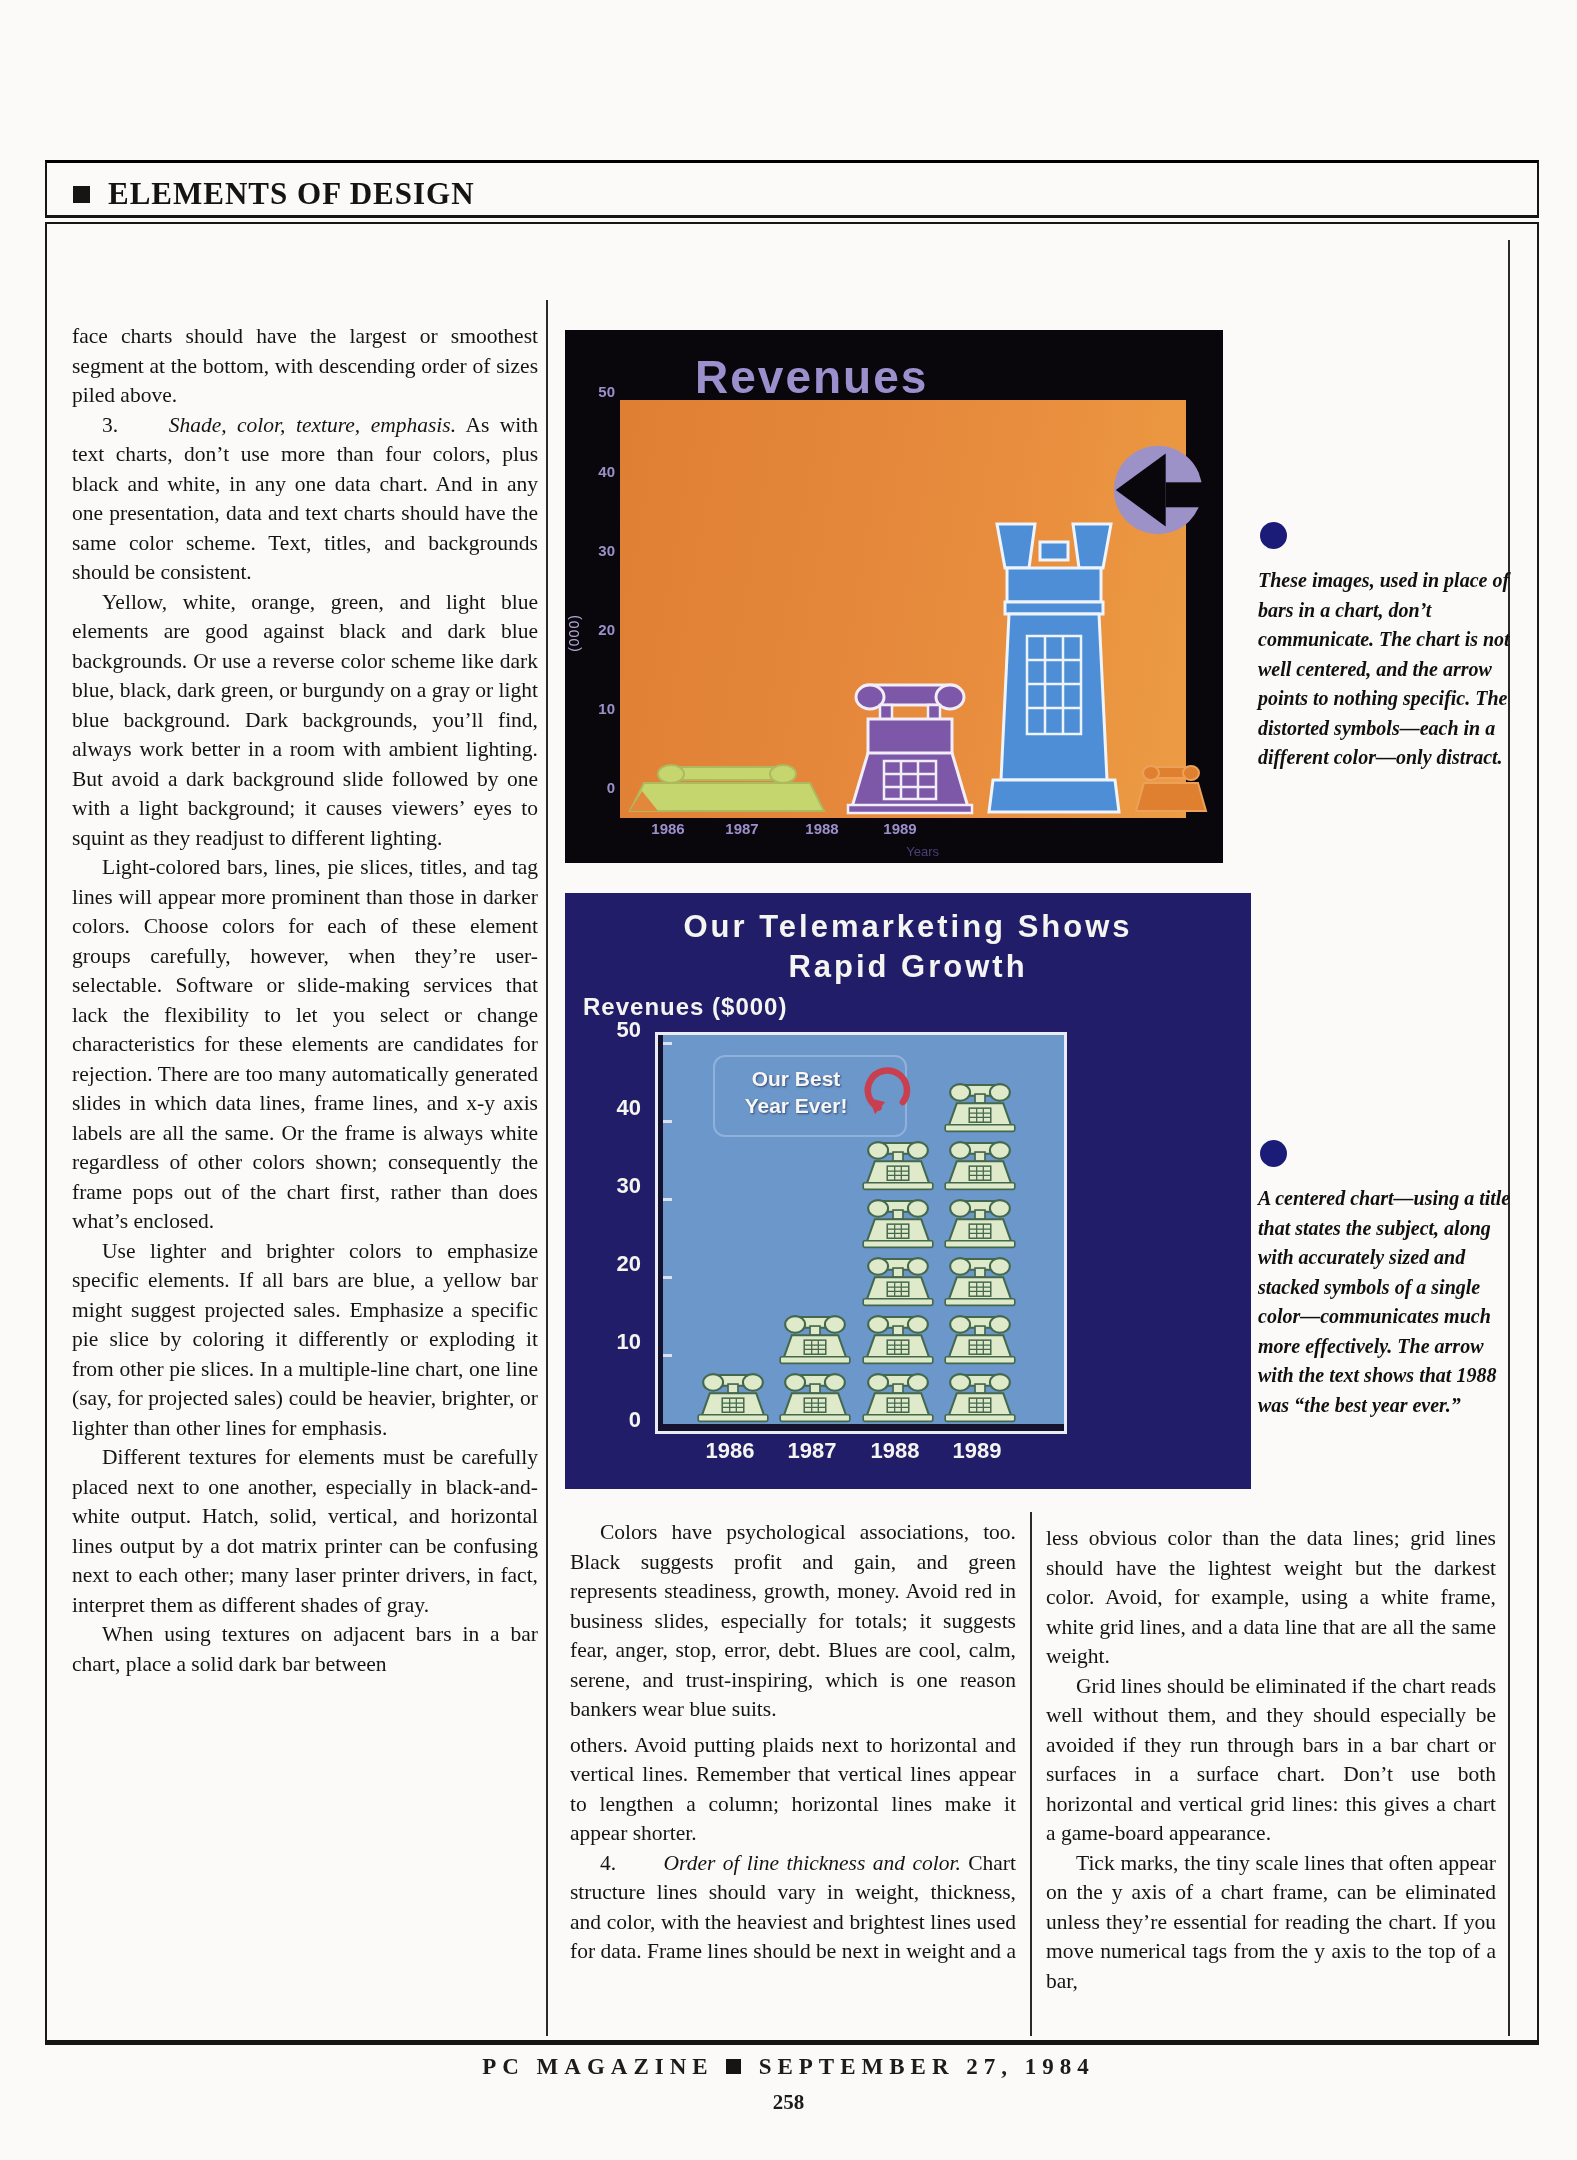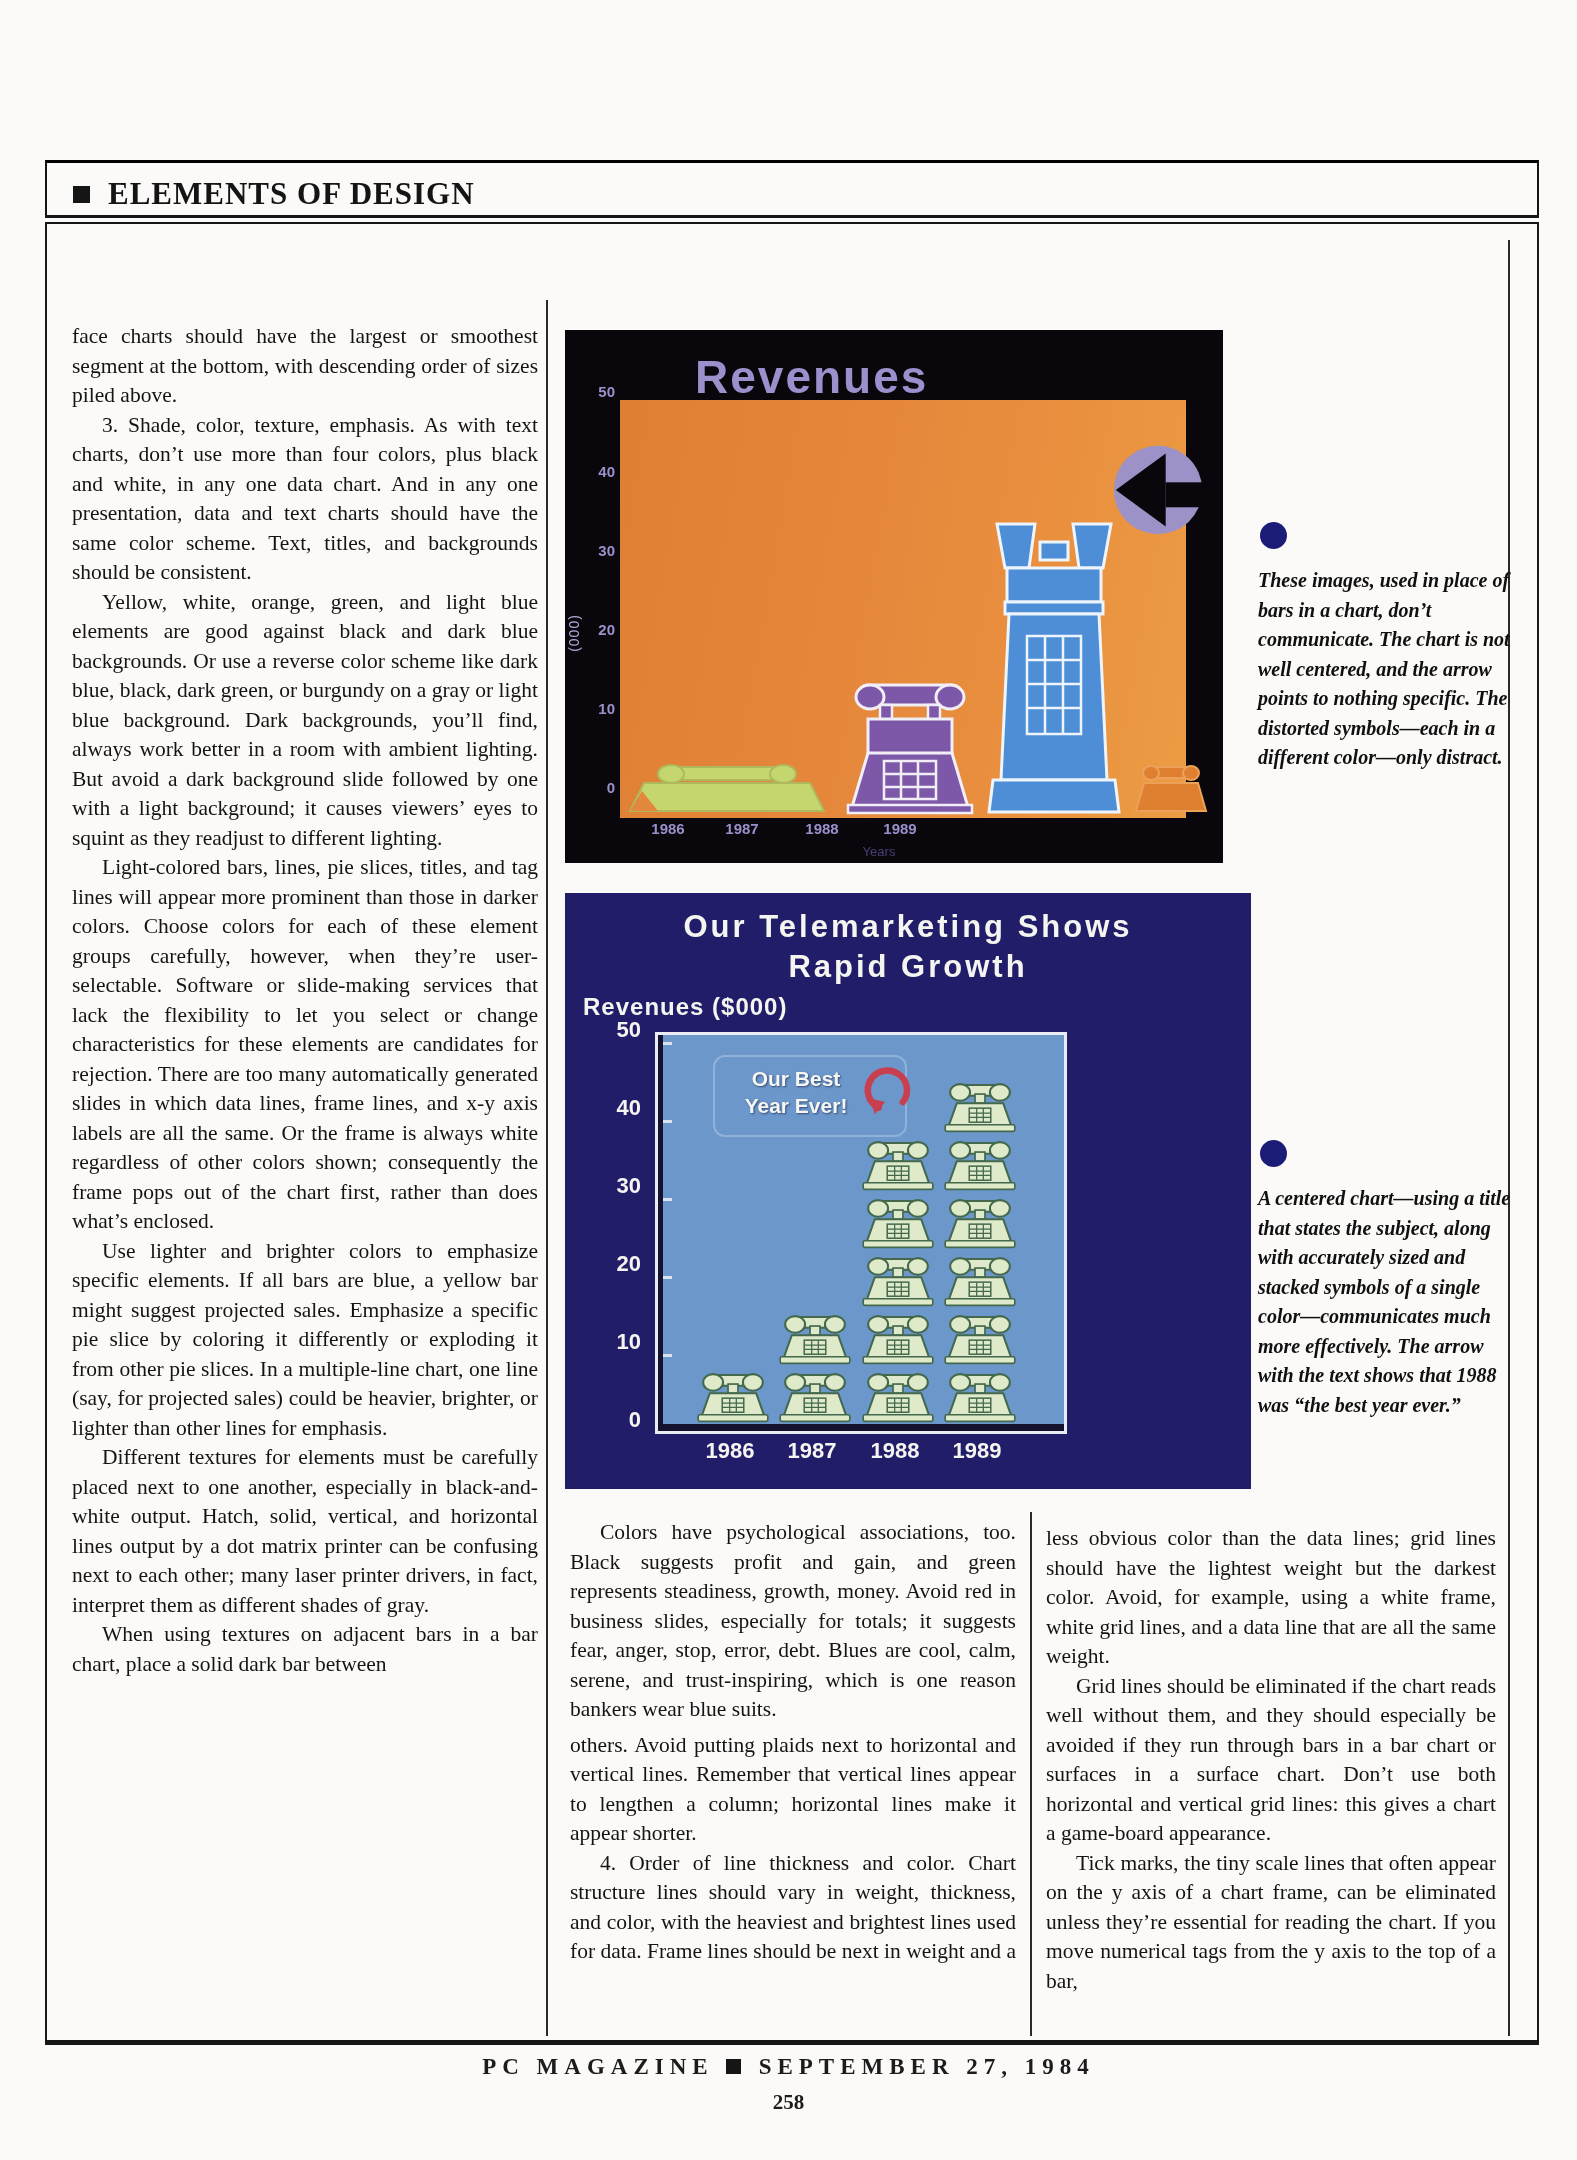--- a/index.html
+++ b/index.html
@@ -24,21 +24,21 @@
   #rule-b{left:1030px;top:1512px;height:524px;}
   #rule-c{left:1508px;top:240px;height:1796px;}
 
   
   .textcol{font-size:21.5px;line-height:29.5px;text-align:justify;color:#141414;}
   #col1{left:72px;top:316px;width:466px;}
   #col2{left:570px;top:1518px;width:446px;}
   #col3{left:1046px;top:1518px;width:450px;}
   .p{margin:0;text-indent:30px;}
   .p.noind{text-indent:0;margin-top:6px;}
-  .lead-italic{}
+  .lead-italic{font-style:italic;margin-left:40px;}
 
   
   .cap-bullet{width:27px;height:27px;border-radius:50%;background:#1b1b78;}
   #cap1-bullet{left:1260px;top:522px;}
   #cap2-bullet{left:1260px;top:1140px;}
   .caption{font-style:italic;font-weight:600;font-size:20px;line-height:29.5px;color:#101010;}
   #cap1-text{left:1258px;top:566px;width:252px;}
   #cap2-text{left:1258px;top:1184px;width:254px;}
 
   
@@ -48,21 +48,21 @@
   .c1-ylab{left:10px;width:40px;text-align:right;font-family:"Liberation Sans",sans-serif;
     font-weight:bold;font-size:15px;color:#9c90cc;}
   #c1-y0{top:53px;} #c1-y1{top:133px;} #c1-y2{top:212px;} #c1-y3{top:291px;} #c1-y4{top:370px;} #c1-y5{top:449px;}
   #c1-axis-label{left:-10px;top:295px;transform:rotate(-90deg);font-family:"Liberation Sans",sans-serif;
     font-size:14px;color:#b4a8d8;letter-spacing:1px;}
   #c1-plot{left:55px;top:70px;width:566px;height:418px;
     background:linear-gradient(100deg,#df7f34 0%,#e5883c 45%,#e98f3e 70%,#ec9c44 100%);}
   .c1-xlab{top:490px;width:60px;text-align:center;font-family:"Liberation Sans",sans-serif;
     font-weight:bold;font-size:15px;color:#9c90cc;}
   #c1-x0{left:73px;} #c1-x1{left:147px;} #c1-x2{left:227px;} #c1-x3{left:305px;}
-  #c1-years{top:514px;left:274px;width:80px;text-align:center;font-family:"Liberation Sans",sans-serif;
+  #c1-years{top:514px;left:294px;width:80px;text-align:right;font-family:"Liberation Sans",sans-serif;
     font-size:13px;color:#4a3f78;}
   #c1-arrow{left:545px;top:112px;}
 
   
   #chart2{left:565px;top:893px;width:686px;height:596px;background:#221d68;}
   .c2-title{left:0;width:100%;text-align:center;font-family:"Liberation Sans",sans-serif;
     font-weight:bold;color:#f4f4f0;letter-spacing:3px;font-size:31px;}
   #c2-title1{top:16px;} #c2-title2{top:56px;}
   #c2-ylabel{left:18px;top:100px;font-family:"Liberation Sans",sans-serif;font-weight:bold;
     font-size:24px;color:#f4f4f0;letter-spacing:1px;}

